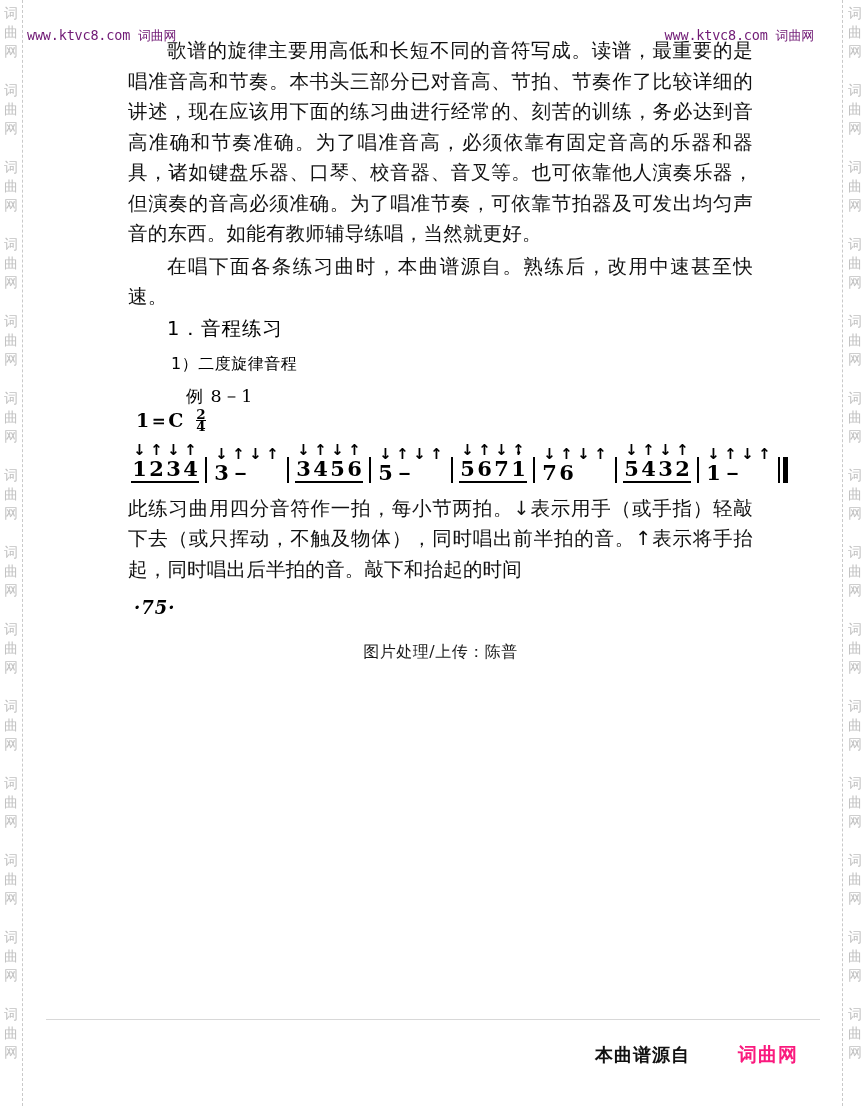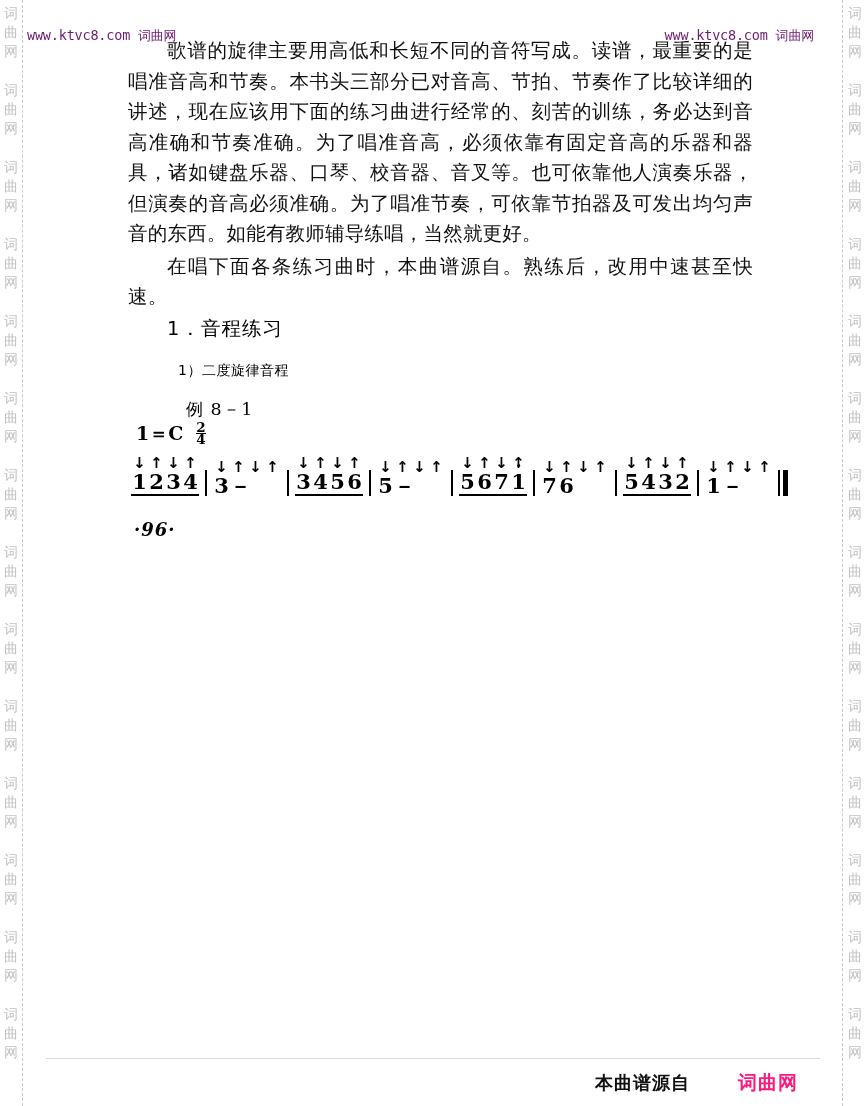--- a/index.html
+++ b/index.html
@@ -122,23 +122,23 @@
   .heading-num {
     margin: 0;
     font-family: "DejaVu Sans", "Liberation Sans", sans-serif;
     font-size: 19.5px;
     line-height: 31px;
     font-weight: normal;
     padding-left: 39px;
     letter-spacing: 1px;
   }
   .heading-sub {
-    margin: 11px;
-    font-family: "DejaVu Sans", "Liberation Sans", sans-serif;
-    font-size: 14px;
+    margin: 4px;
+    font-family: "DejaVu Sans", "Liberation Sans", sans-serif;
+    font-size: 16px;
     line-height: 31px;
     padding-left: 39px;
     letter-spacing: 0.5px;
   }
 
   
   #music-block {
     position: relative;
     margin-top: 5px;
     height: 110px;
@@ -278,22 +278,22 @@
     font-size: 16px;
     letter-spacing: 0.5px;
     color: #1a1a1a;
   }
 
   
   #footer-bar {
     position: absolute;
     left: 46px;
     right: 46px;
-    bottom: 0px;
-    height: 48px;
+    bottom: 16px;
+    height: 71px;
     border-top: 1px solid #d8d8d8;
     display: flex;
     align-items: center;
     justify-content: flex-end;
     padding-right: 22px;
     box-sizing: border-box;
   }
   #footer-source {
     font-family: "DejaVu Sans", "Liberation Sans", sans-serif;
     font-size: 18px;
@@ -626,22 +626,24 @@
               <span class="note dash">－</span>
             </div>
           </div>
           <div class="endline">
             <div class="thin"></div>
             <div class="thick"></div>
           </div>
         </div>
     </div>
 
-
-    <p id="page-number">·96·</p>
+    <p class="body-p" id="para-3">此练习曲用四分音符作一拍，每小节两拍。↓表示用手（或手指）轻敲下去（或只挥动，不触及物体），同时唱出前半拍的音。↑表示将手抬起，同时唱出后半拍的音。敲下和抬起的时间</p>
+
+    <p id="page-number">·75·</p>
+    <p id="credit">图片处理/上传：陈普</p>
   </div>
 
   <div id="footer-bar">
     <span id="footer-source">本曲谱源自</span>
     <span id="footer-brand" style="color: rgb(250, 26, 126);">词曲网</span>
   </div>
 
 </div>
 
 </body></html>

